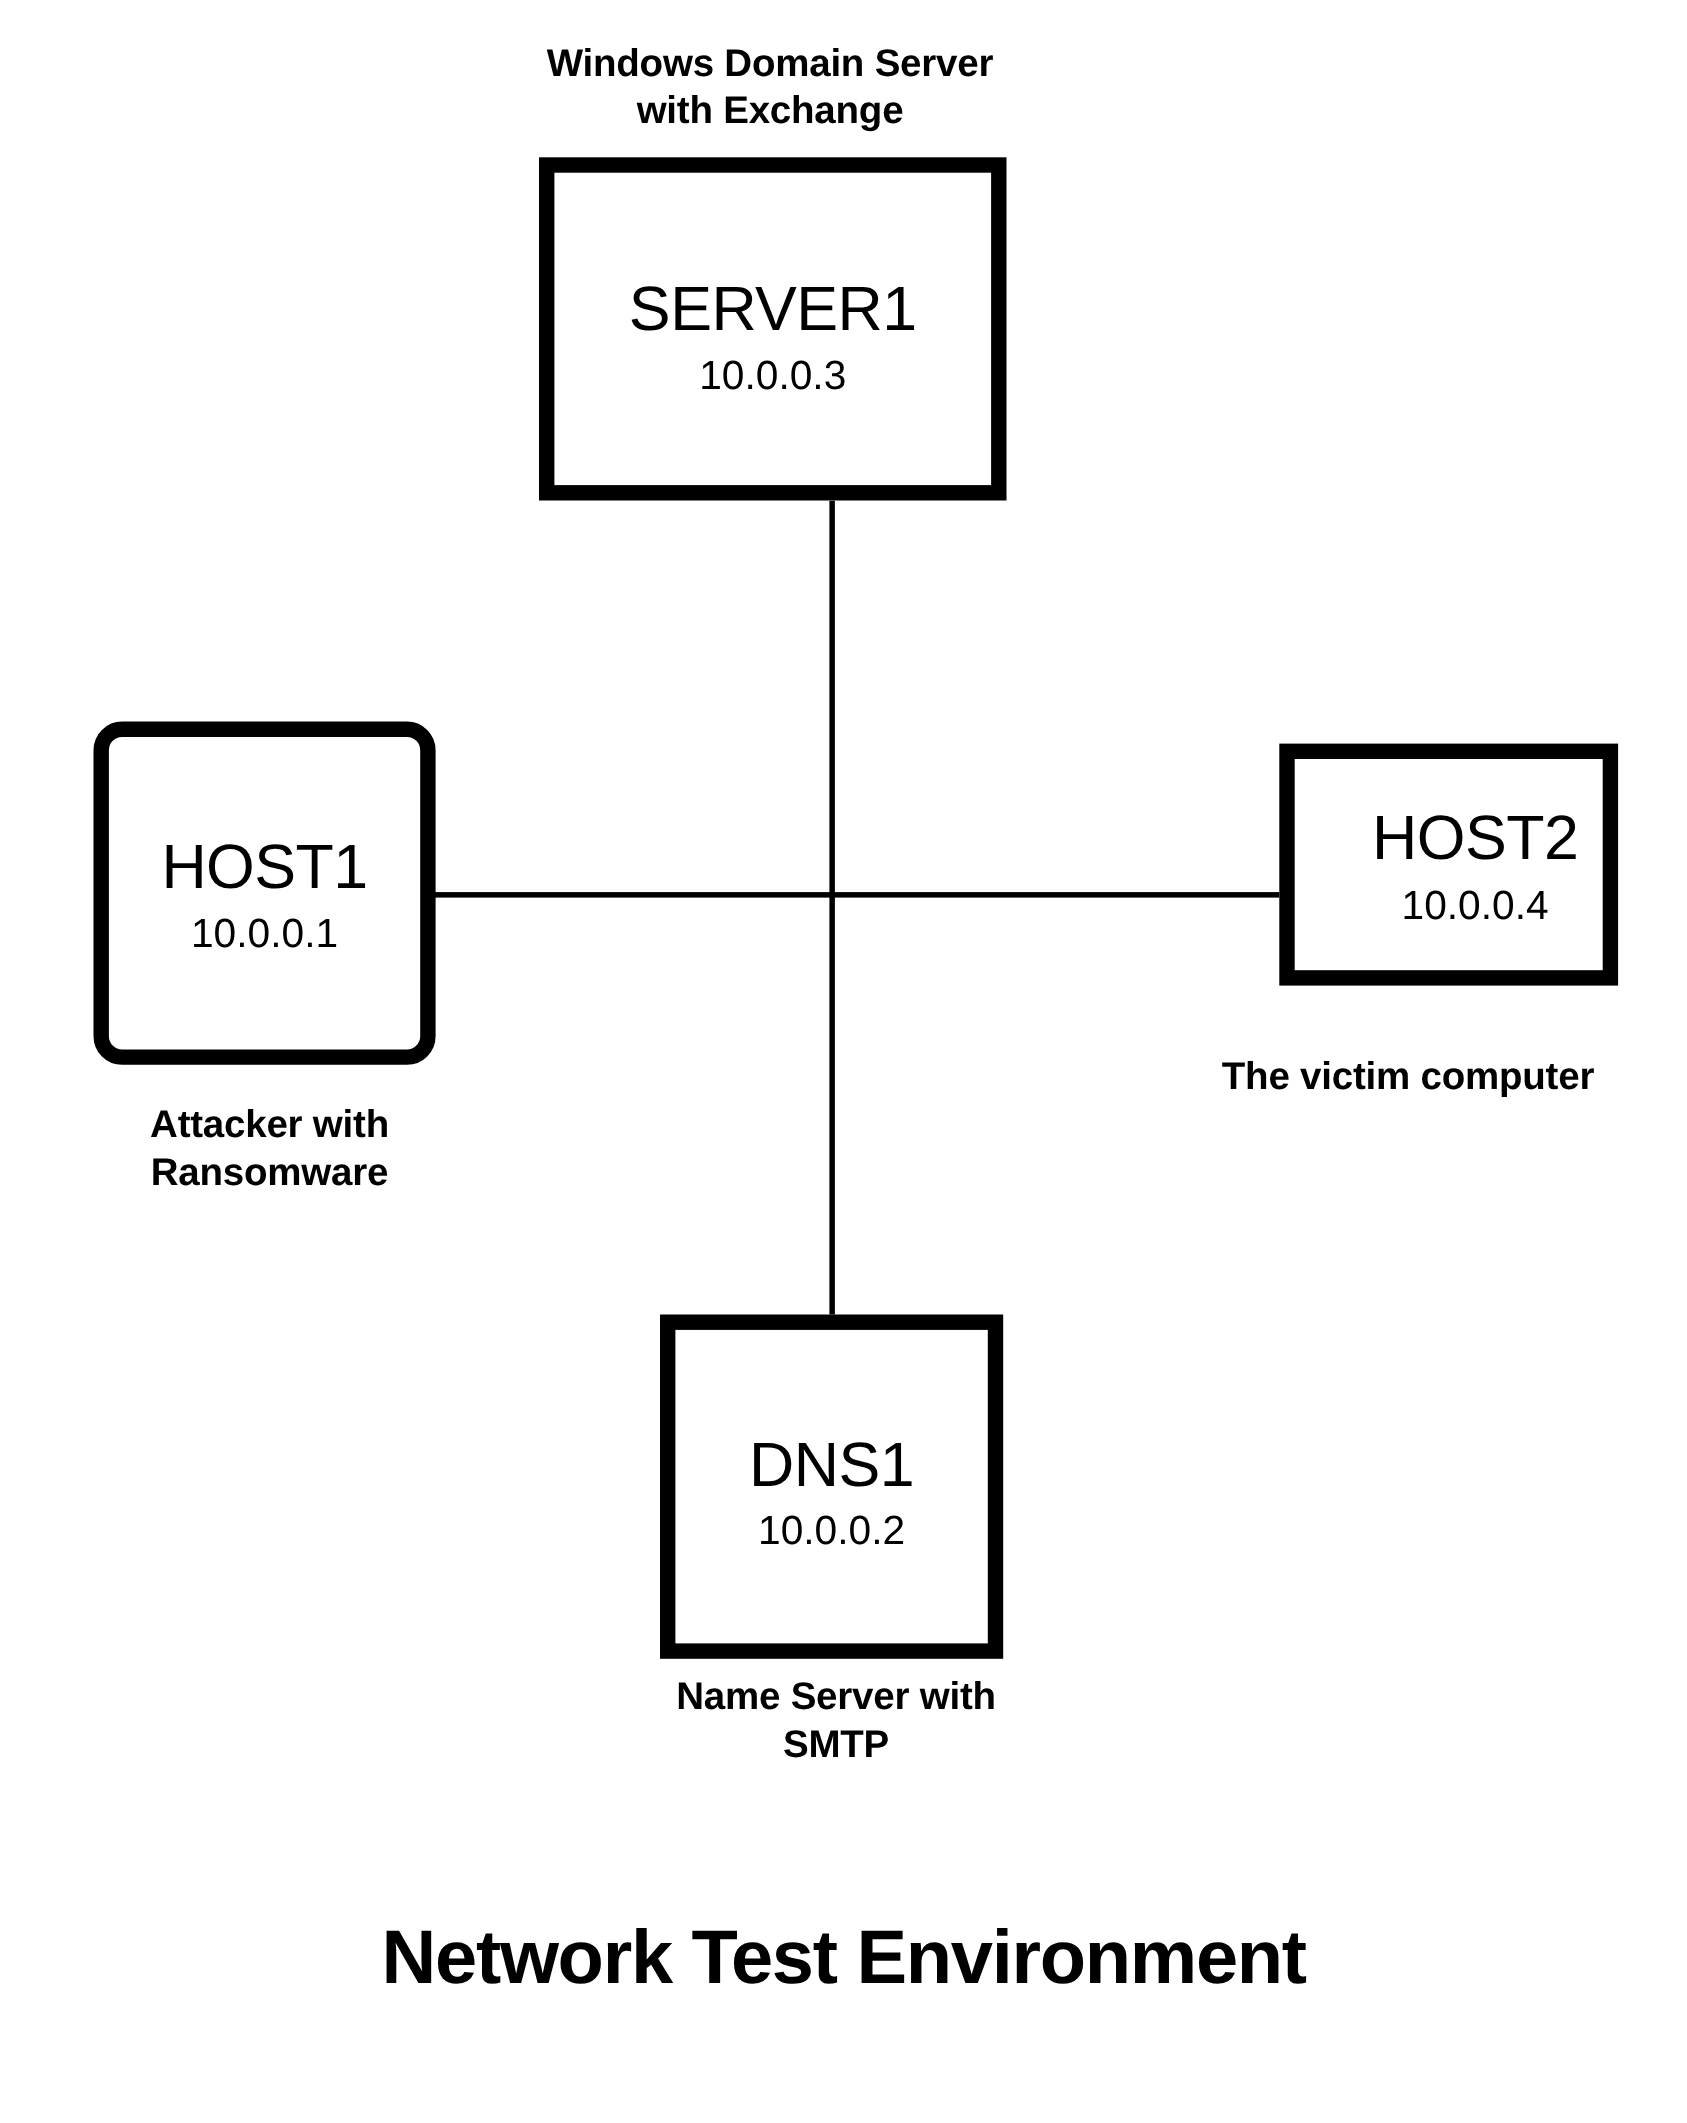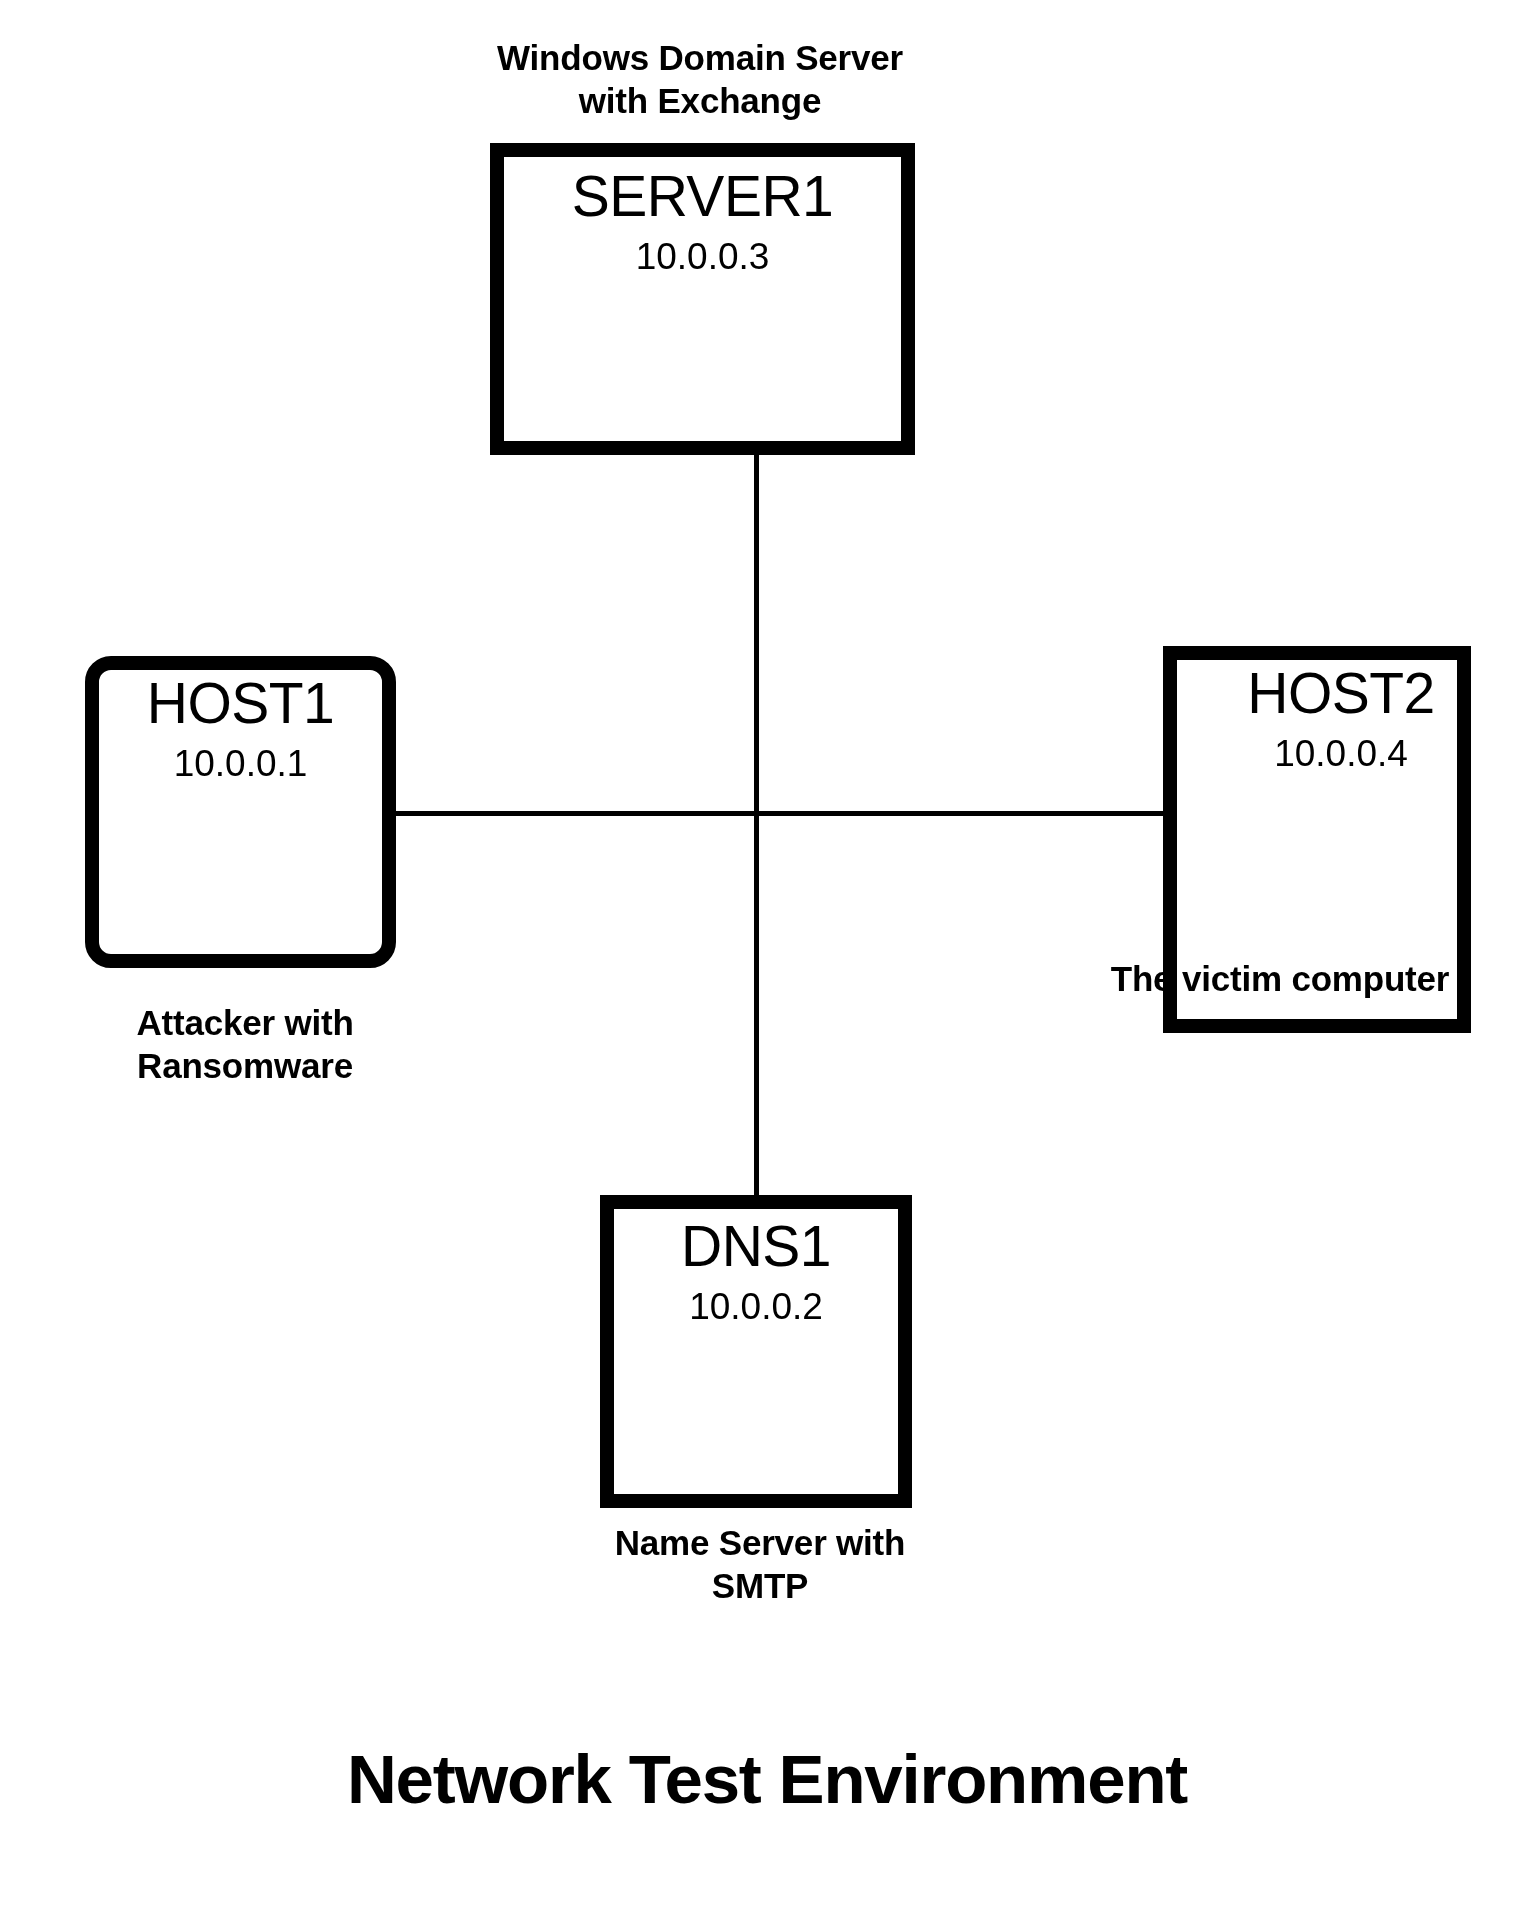--- a/index.html
+++ b/index.html
@@ -32,40 +32,40 @@
 
   
   .node-box {
     position: absolute;
     border: 14px solid #000000;
     background: #ffffff;
     box-sizing: border-box;
     display: flex;
     flex-direction: column;
     align-items: center;
-    justify-content: flex-start;
+    justify-content: center;
   }
   .node-name {
     font-size: 57px;
     font-weight: 400;
     line-height: 1.05;
     letter-spacing: -0.5px;
     white-space: nowrap;
   }
   .node-ip {
     font-size: 37px;
     font-weight: 400;
     line-height: 1.3;
     margin-top: 6px;
     white-space: nowrap;
   }
 
   #box-server1 { left: 490px; top: 143px;  width: 425px; height: 312px; }
   #box-host1   { left: 85px;  top: 656px;  width: 311px; height: 312px; border-radius: 26px; }
-  #box-host2   { left: 1163px;top: 646px;  width: 308px; height: 387px; padding-left: 48px; }
+  #box-host2   { left: 1163px;top: 676px;  width: 308px; height: 220px; padding-left: 48px; }
   #box-dns1    { left: 600px; top: 1195px; width: 312px; height: 313px; }
 
   
   #box-server1 .node-stack { transform: translateY(10px); text-align: center; }
   #box-host1   .node-stack { transform: translateY(4px);  text-align: center; }
   #box-host2   .node-stack { transform: translateY(4px);  text-align: center; }
   #box-dns1    .node-stack { transform: translateY(8px);  text-align: center; }
 
   
   .caption {

